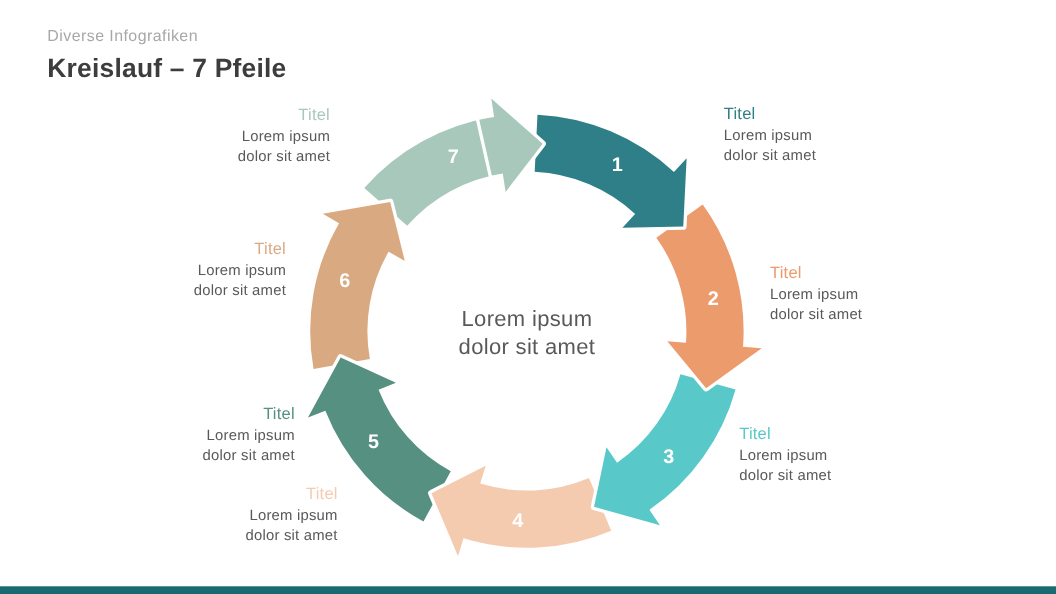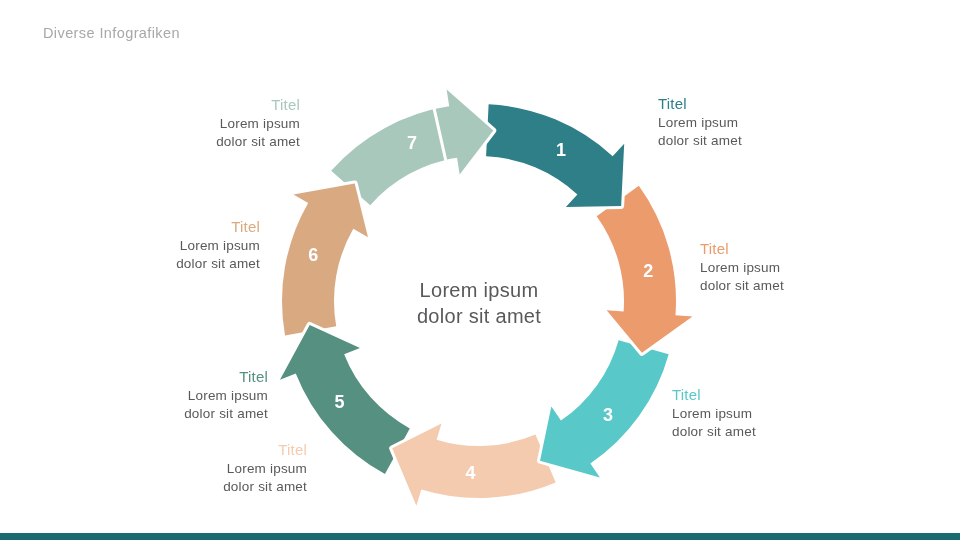--- a/index.html
+++ b/index.html
@@ -21,20 +21,21 @@
   .label-title{font-size:15px;line-height:20px;font-weight:normal;letter-spacing:.2px;}
   .label-text{font-size:13.5px;line-height:18px;letter-spacing:.2px;}
 
   .footer-bar{position:absolute;left:0;bottom:0;width:960px;height:7px;}
 </style>
 </head>
 <body>
 
 <div id="slide">
   <div class="eyebrow" style="color: rgb(168, 168, 168);">Diverse Infografiken</div>
+  <h1 class="slide-title" style="color: rgb(61, 61, 61);">Kreislauf – 7 Pfeile</h1>
 
   <svg id="diagram-svg" viewBox="0 0 960 540" xmlns="http://www.w3.org/2000/svg">
       <path d="M 370.19 205.16 A 145 145 0 0 1 457.07 157.67 L 459.64 174.47 L 493.31 130.60 L 446.63 89.46 L 449.20 106.27 A 197 197 0 0 0 331.16 170.80 Z" fill="#A9C8BC" stroke="#FFFFFF" stroke-width="6" stroke-linejoin="round" paint-order="stroke"></path>
       <path d="M 336.23 326.32 A 145 145 0 0 1 353.26 228.78 L 368.01 237.25 L 354.70 183.57 L 293.43 194.42 L 308.17 202.88 A 197 197 0 0 0 285.03 335.40 Z" fill="#D9AA82" stroke="#FFFFFF" stroke-width="6" stroke-linejoin="round" paint-order="stroke"></path>
       <path d="M 409.78 428.41 A 145 145 0 0 1 344.14 354.28 L 359.95 348.03 L 309.69 324.97 L 279.97 379.63 L 295.78 373.38 A 197 197 0 0 0 384.96 474.10 Z" fill="#559080" stroke="#FFFFFF" stroke-width="6" stroke-linejoin="round" paint-order="stroke"></path>
       <path d="M 535.46 434.56 A 145 145 0 0 1 436.57 439.65 L 441.55 423.40 L 392.17 448.32 L 416.38 505.63 L 421.36 489.38 A 197 197 0 0 0 555.70 482.45 Z" fill="#F5CBB0" stroke="#FFFFFF" stroke-width="6" stroke-linejoin="round" paint-order="stroke"></path>
       <path d="M 618.62 340.13 A 145 145 0 0 1 560.95 420.62 L 551.34 406.60 L 540.04 460.73 L 599.95 477.54 L 590.34 463.52 A 197 197 0 0 0 668.69 354.17 Z" fill="#58C8C8" stroke="#FFFFFF" stroke-width="6" stroke-linejoin="round" paint-order="stroke"></path>
       <path d="M 596.65 216.24 A 145 145 0 0 1 623.62 311.51 L 606.66 310.28 L 641.94 352.87 L 692.44 316.51 L 675.48 315.28 A 197 197 0 0 0 638.84 185.84 Z" fill="#EC9B6D" stroke="#FFFFFF" stroke-width="6" stroke-linejoin="round" paint-order="stroke"></path>
       <path d="M 486.08 156.17 A 145 145 0 0 1 577.39 194.49 L 565.85 206.97 L 621.15 205.94 L 624.20 143.80 L 612.67 156.29 A 197 197 0 0 0 488.62 104.24 Z" fill="#2E7F87" stroke="#FFFFFF" stroke-width="6" stroke-linejoin="round" paint-order="stroke"></path>
       <path d="M 447.12 159.55 A 145 145 0 0 1 457.07 157.67 L 459.64 174.47 L 493.31 130.60 L 446.63 89.46 L 449.20 106.27 A 197 197 0 0 0 435.69 108.82 Z" fill="#A9C8BC" stroke="#FFFFFF" stroke-width="6" stroke-linejoin="round" paint-order="stroke"></path>

